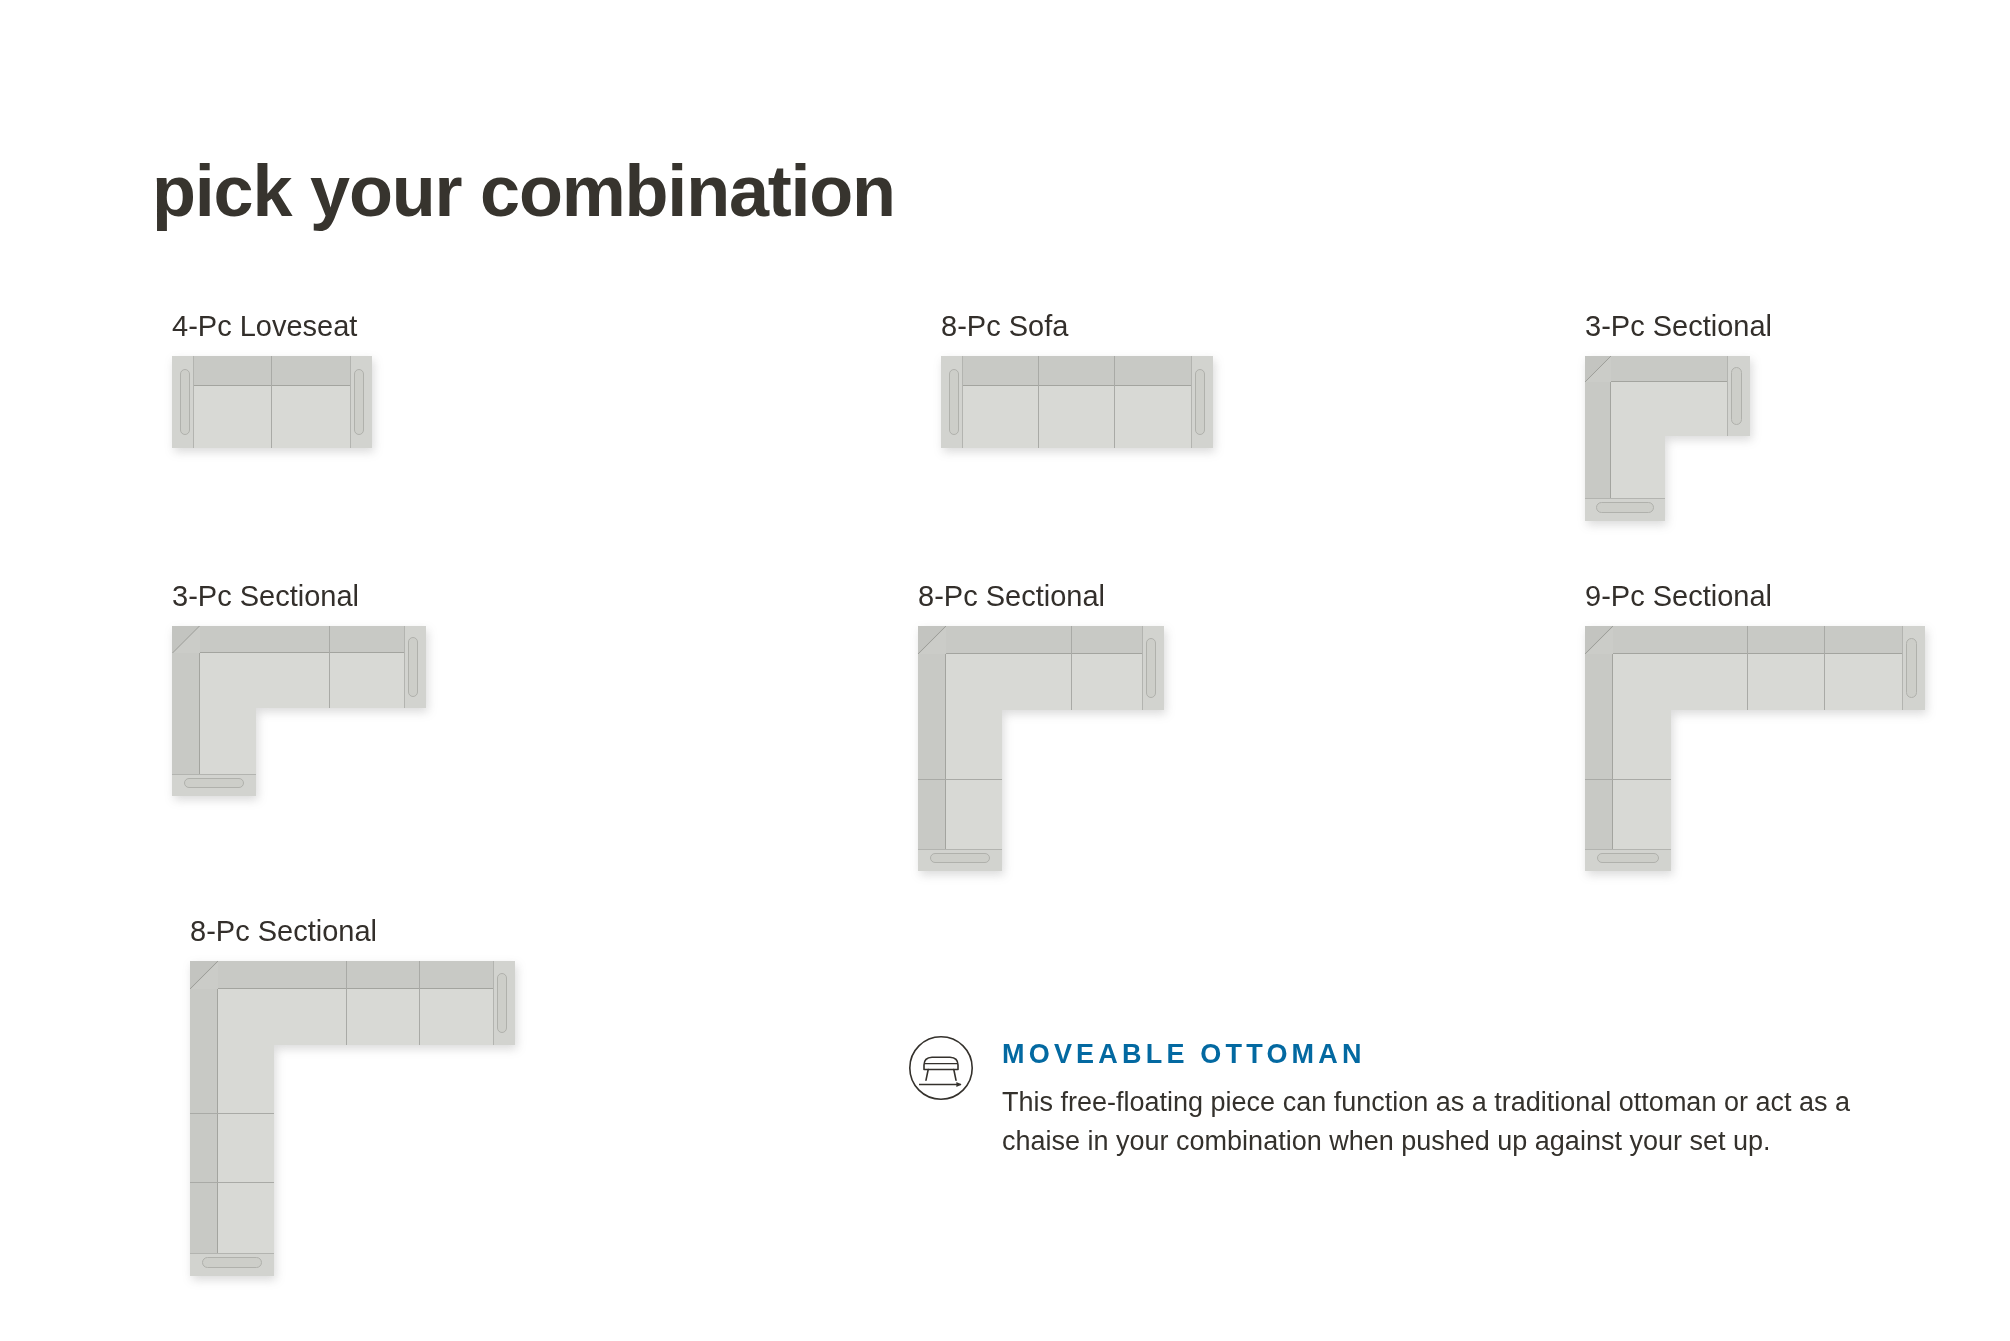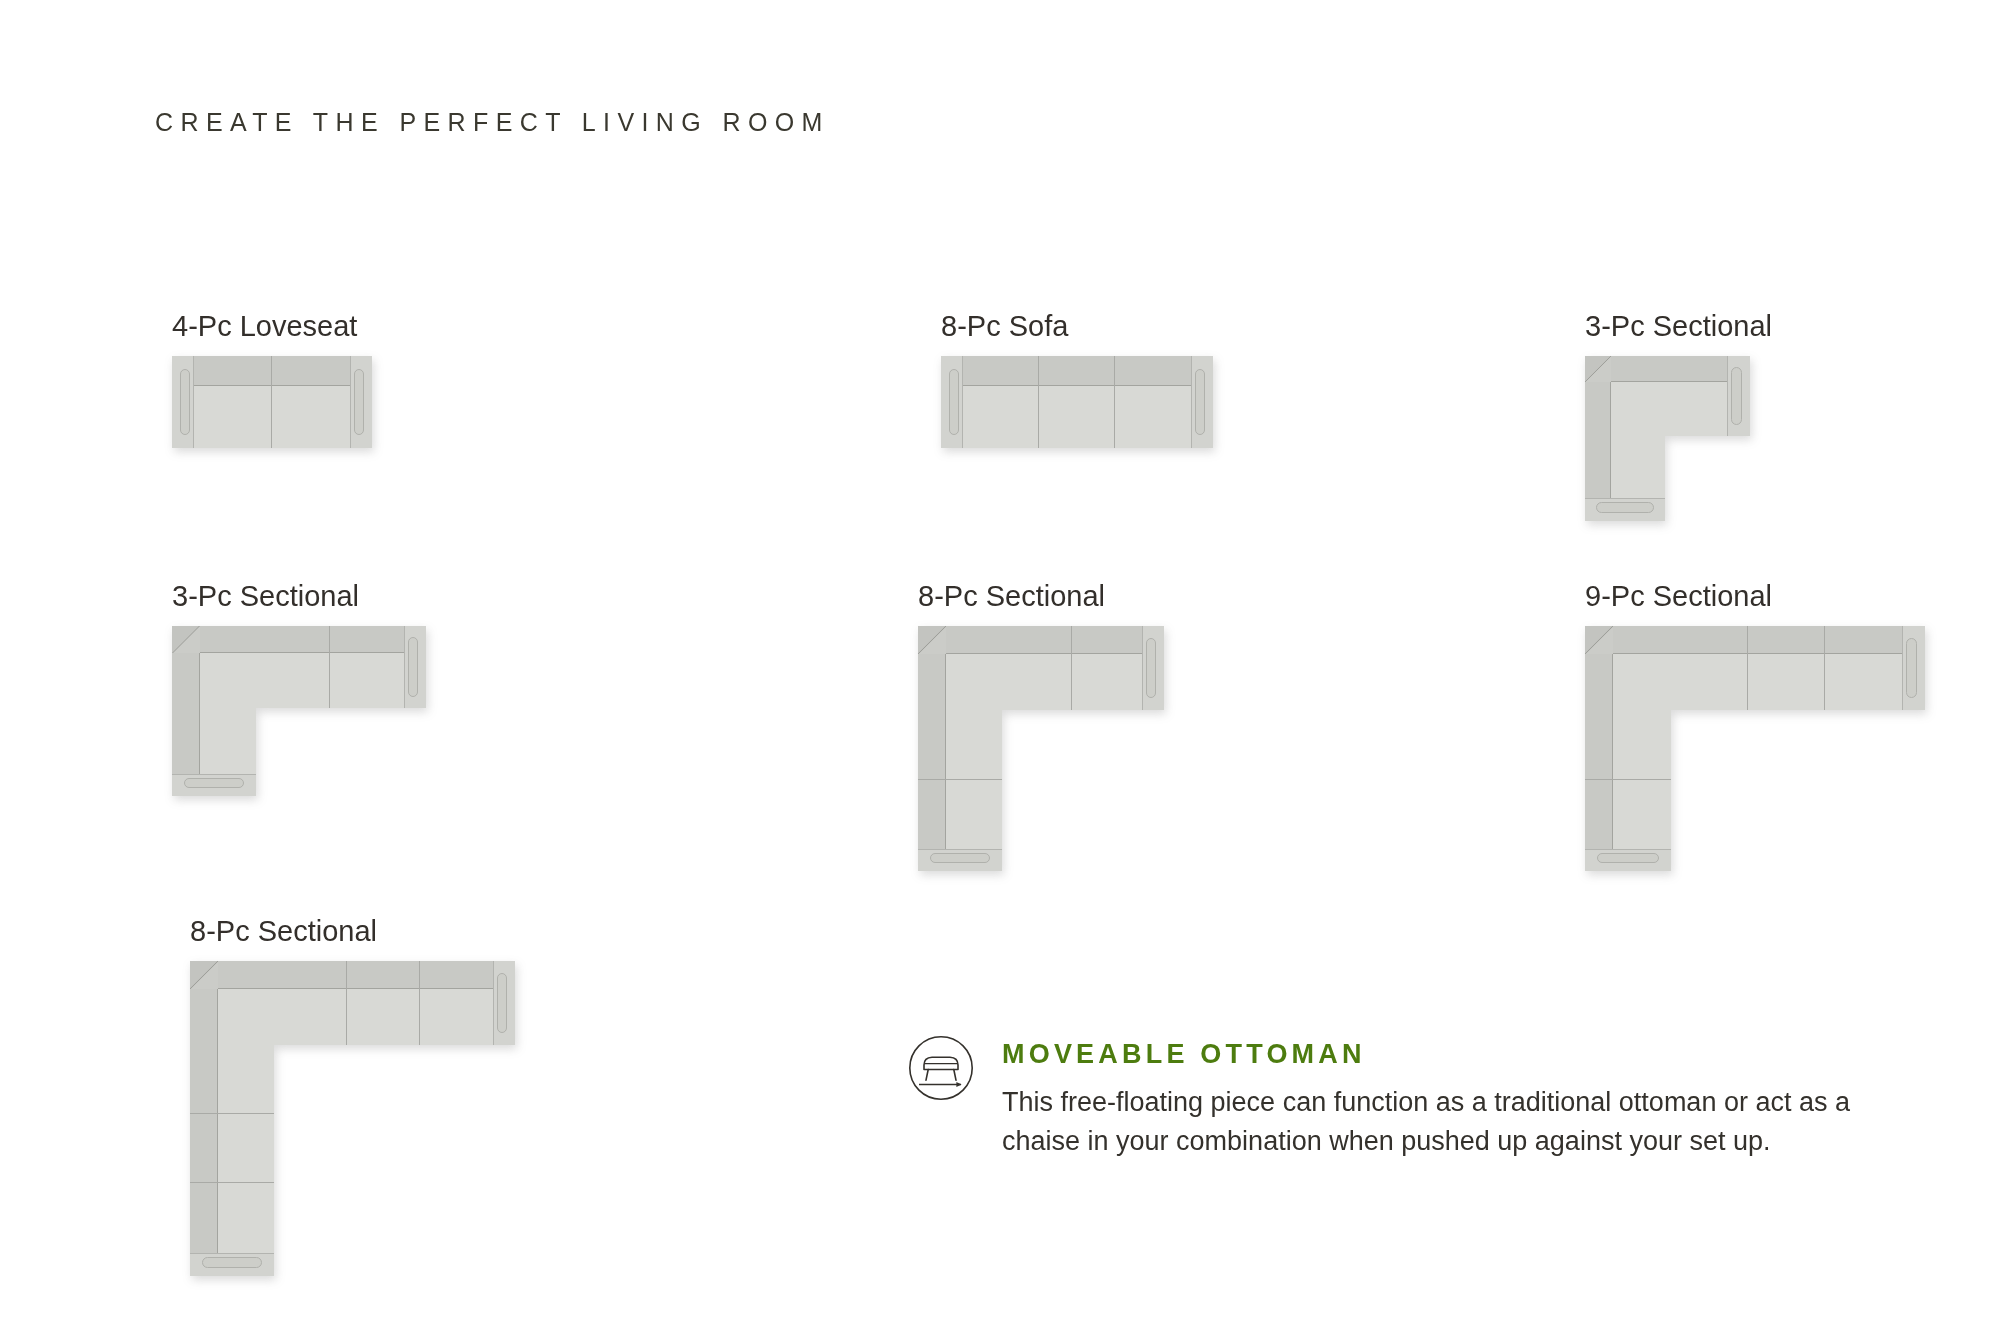--- a/index.html
+++ b/index.html
@@ -135,39 +135,39 @@
 
   
   .ottoman-block{position:absolute;}
   .ott-icon{
     position:absolute;left:0;top:0;
     width:66px;height:66px;
   }
   .ott-title{
     position:absolute;left:94px;top:4px;
     font-size:27px;font-weight:700;letter-spacing:4.2px;
-    color:#4d7c0f;white-space:nowrap;
+    color:#0369a1;white-space:nowrap;
   }
   .ott-body{
     position:absolute;left:94px;top:48px;
     width:870px;
     font-size:27px;line-height:1.45;font-weight:400;color:#34312c;
   }
   .footnote{
     position:absolute;
     font-size:20px;color:#34312c;font-weight:400;white-space:nowrap;
   }
 </style>
 </head>
 <body>
 
 <div class="page">
 
-  <div class="eyebrow">CREATE THE PERFECT LIVING ROOM</div>
-
+
+  <div class="headline">pick your combination</div>
 
   <div class="combo" style="left:172px;top:310px;">
     <div class="combo-label">4-Pc Loveseat</div>
     <div class="combo-art">
       <div class="art-shadow" style="width:200px;height:92px;">
         <div class="arm left" style="left:0;top:0;width:22px;height:92px;">
             <div class="bolster"></div>
           </div>
         <div class="mod h" style="left:22px;top:0;width:78px;height:92px;">
           <div class="back"></div>

